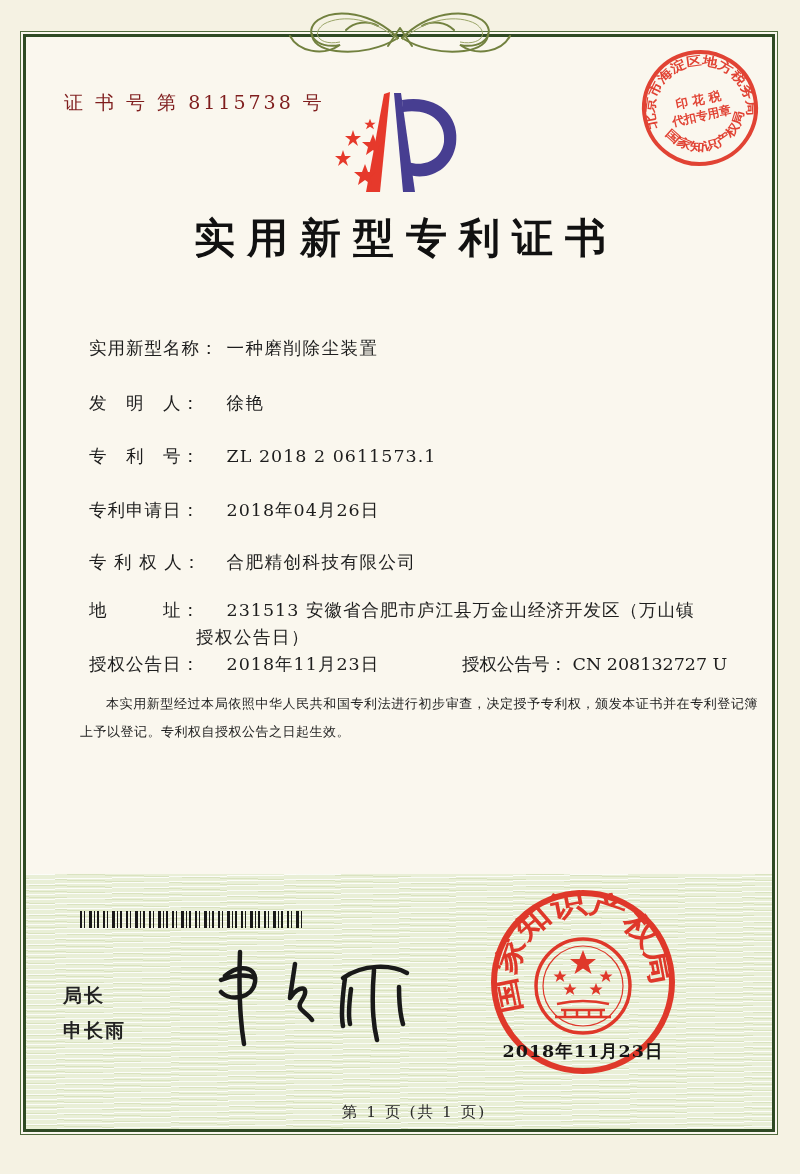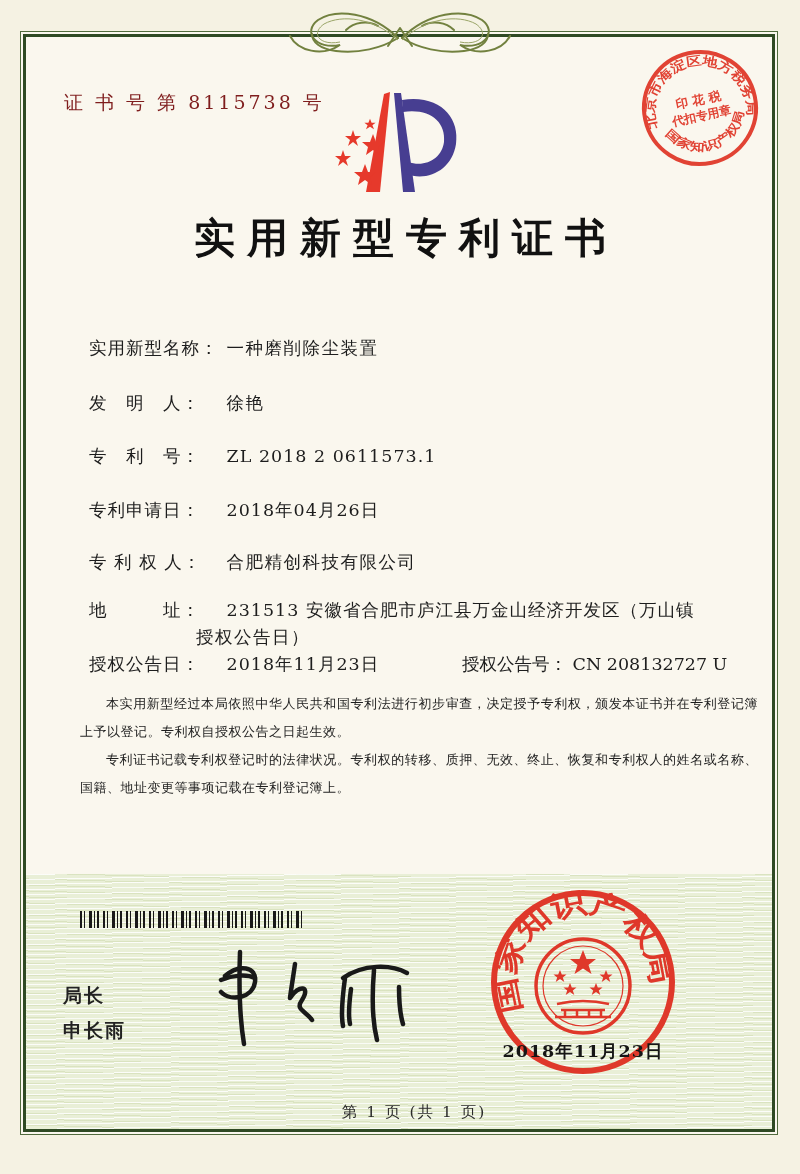--- a/index.html
+++ b/index.html
@@ -176,21 +176,20 @@
   <span class="lab">授权公告日：</span>
   <span class="val latin">2018年11月23日</span>
 </div>
 <div class="abs grant-no">
   <span>授权公告号：</span>
   <span>CN 208132727 U</span>
 </div>
 
 <div class="abs body-text">
   <p>本实用新型经过本局依照中华人民共和国专利法进行初步审查，决定授予专利权，颁发本证书并在专利登记簿上予以登记。专利权自授权公告之日起生效。</p>
-  <p>专利证书记载专利权登记时的法律状况。专利权的转移、质押、无效、终止、恢复和专利权人的姓名或名称、国籍、地址变更等事项记载在专利登记簿上。</p>
 </div>
 
 <div class="abs barcode"></div>
 
 <div class="abs official" style="top:983px;">局长</div>
 <div class="abs official" style="top:1018px;">申长雨</div>
 
 <div class="abs" style="left:195px; top:942px;">
   <svg width="240" height="110" viewBox="0 0 240 110">
     <g stroke="#191919" stroke-width="4.5" fill="none" stroke-linecap="round" stroke-linejoin="round">

